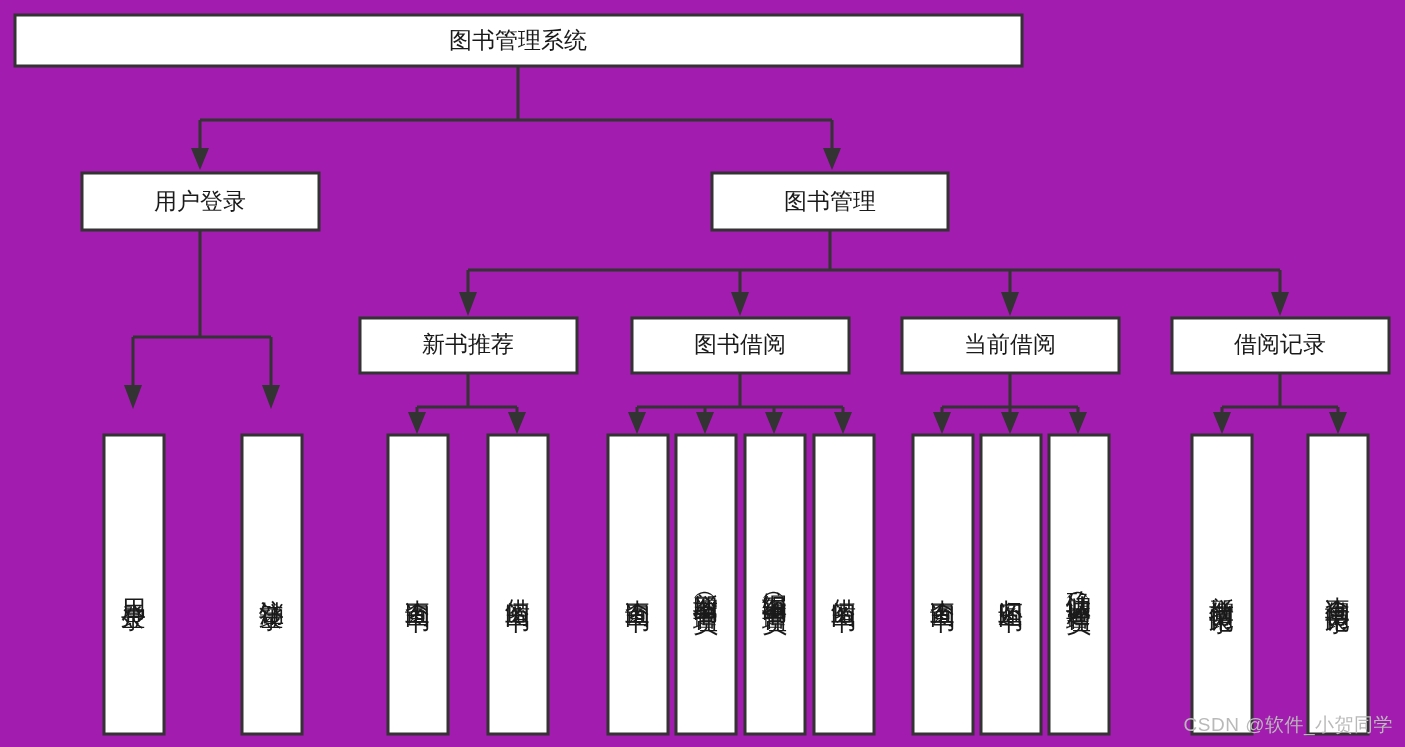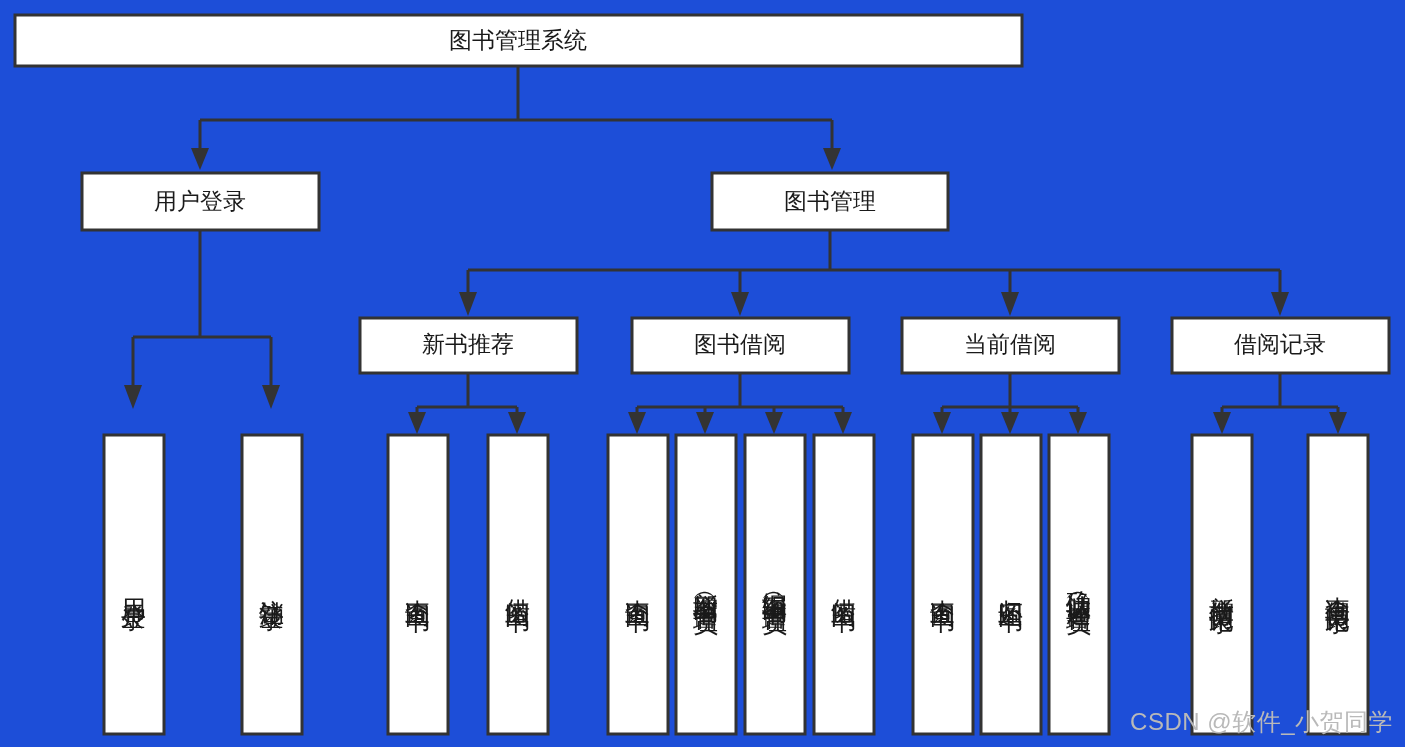--- a/index.html
+++ b/index.html
@@ -10,21 +10,21 @@
   body {
     width: 1405px;
     height: 747px;
     font-family: "Liberation Sans", "DejaVu Sans", sans-serif;
     overflow: hidden;
   }
   #diagram-root {
     position: relative;
     width: 1405px;
     height: 747px;
-    background: #1d4ed8;
+    background: #a21caf;
   }
   svg.diagram {
     display: block;
     width: 1405px;
     height: 747px;
   }
   .node-rect {
     fill: #ffffff;
     stroke: #333333;
     stroke-width: 3;
@@ -52,21 +52,21 @@
     fill: none;
   }
   .arrow-head {
     fill: #333333;
   }
   .watermark {
     position: absolute;
     right: 12px;
     bottom: 9px;
     font-family: "Liberation Sans", "DejaVu Sans", sans-serif;
-    font-size: 24px;
+    font-size: 19px;
     color: #b9b9b9;
     letter-spacing: 0.5px;
     white-space: nowrap;
     pointer-events: none;
   }
 </style>
 </head>
 <body>
 
 <div id="diagram-root">

